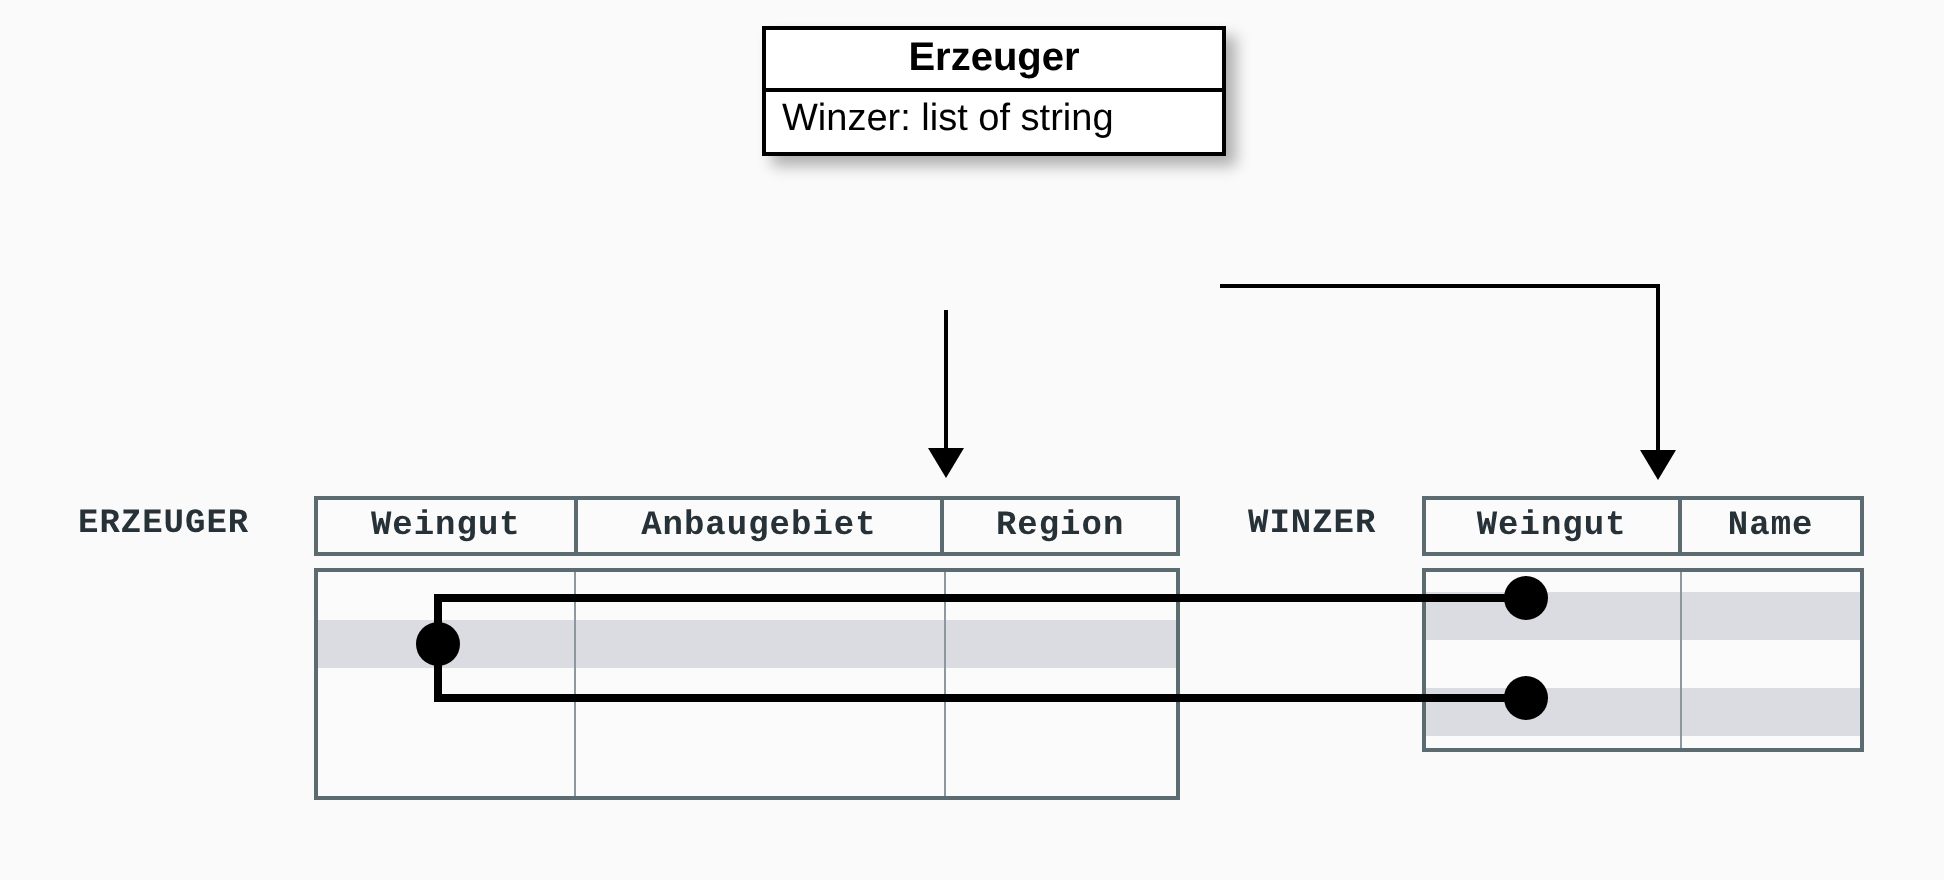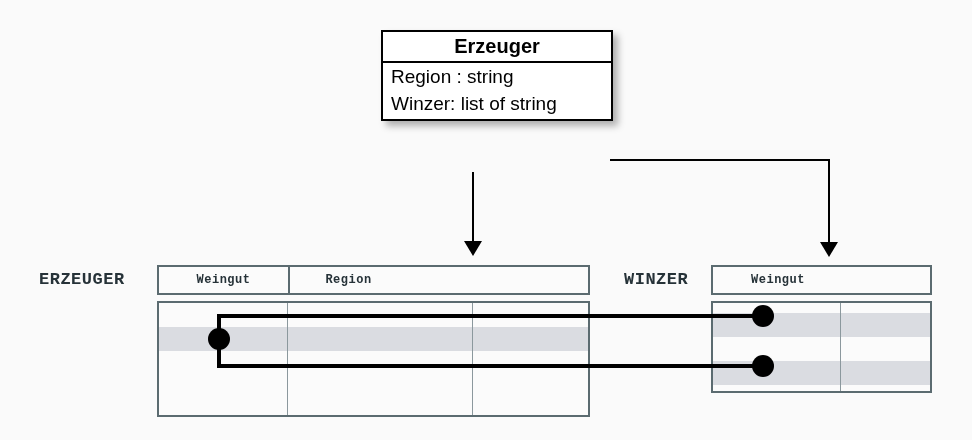--- a/index.html
+++ b/index.html
@@ -10,21 +10,21 @@
     width: 972px;
     height: 440px;
     background: #fafafa;
     font-family: "Liberation Sans", sans-serif;
     overflow: hidden;
     position: relative;
   }
 
   #stage {
     position: absolute;
-    left: 0; top: 17px;
+    left: 0; top: 0;
     width: 972px;
     height: 378px;
   }
 
   
   .uml-box {
     position: absolute;
     left: 381px;
     top: 13px;
     width: 232px;
@@ -74,21 +74,21 @@
     position: absolute;
     display: flex;
     border: 2px solid #5b6b70;
     background: #fbfbfb;
     box-sizing: border-box;
     height: 30px;
   }
   .hdr-cell {
     font-family: "Liberation Mono", monospace;
     font-weight: bold;
-    font-size: 12px;
+    font-size: 17px;
     letter-spacing: 0.5px;
     color: #263238;
     display: flex;
     align-items: center;
     justify-content: center;
     box-sizing: border-box;
     border-right: 2px solid #5b6b70;
     height: 100%;
   }
   .hdr-cell:last-child { border-right: none; text-align: center; }
@@ -139,37 +139,37 @@
   }
 </style>
 </head>
 <body>
 
 <div id="stage">
 
   <div class="uml-box">
     <div class="uml-title">Erzeuger</div>
     <div class="uml-attrs">
-      <div class="uml-attr">Region : string</div>
       <div class="uml-attr">Winzer: list of string</div>
     </div>
   </div>
 
   <div class="line-v thin-v" style="left:472px; top:155px; height:72px;"></div>
   <div class="arrow-down" style="left:464px; top:224px;"></div>
 
   <div class="line-h thin-h" style="left:610px; top:142px; width:220px;"></div>
   <div class="line-v thin-v" style="left:828px; top:142px; height:86px;"></div>
   <div class="arrow-down" style="left:820px; top:225px;"></div>
 
   <div class="rel-table" style="left:0; top:0;">
     <div class="rel-label" style="left:39px; top:248px;">ERZEUGER</div>
 
     <div class="hdr-row" style="left:157px; top:248px; width:433px;">
       <div class="hdr-cell" style="width:131px;">Weingut</div>
+      <div class="hdr-cell" style="width:185px;">Anbaugebiet</div>
       <div class="hdr-cell" style="width:117px;">Region</div>
     </div>
 
     <div class="body-grid" style="left:157px; top:284px; width:433px; height:116px;">
       <div class="body-row" style="height:24px;">
         <div class="body-cell" style="width:129px;"></div>
         <div class="body-cell" style="width:185px;"></div>
         <div class="body-cell" style="width:115px;"></div>
       </div>
       <div class="body-row shaded" style="height:24px;">
@@ -188,20 +188,21 @@
         <div class="body-cell" style="width:115px;"></div>
       </div>
     </div>
   </div>
 
   <div class="rel-table" style="left:0; top:0;">
     <div class="rel-label" style="left:624px; top:248px;">WINZER</div>
 
     <div class="hdr-row" style="left:711px; top:248px; width:221px;">
       <div class="hdr-cell" style="width:130px;">Weingut</div>
+      <div class="hdr-cell" style="width:91px;">Name</div>
     </div>
 
     <div class="body-grid" style="left:711px; top:284px; width:221px; height:92px;">
       <div class="body-row" style="height:10px;">
         <div class="body-cell" style="width:128px;"></div>
         <div class="body-cell" style="width:89px;"></div>
       </div>
       <div class="body-row shaded" style="height:24px;">
         <div class="body-cell" style="width:128px;"></div>
         <div class="body-cell" style="width:89px;"></div>

